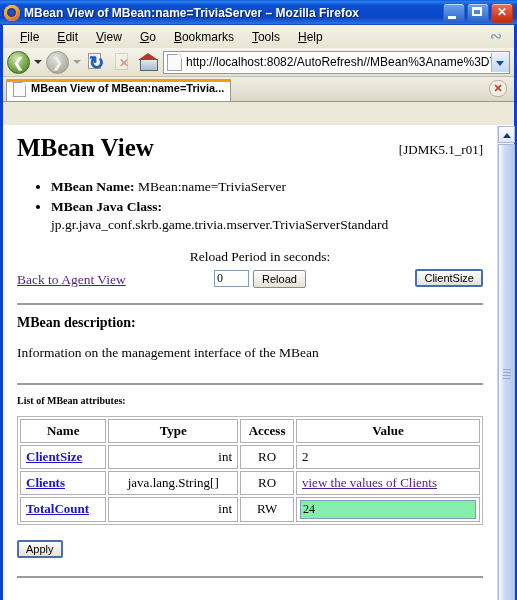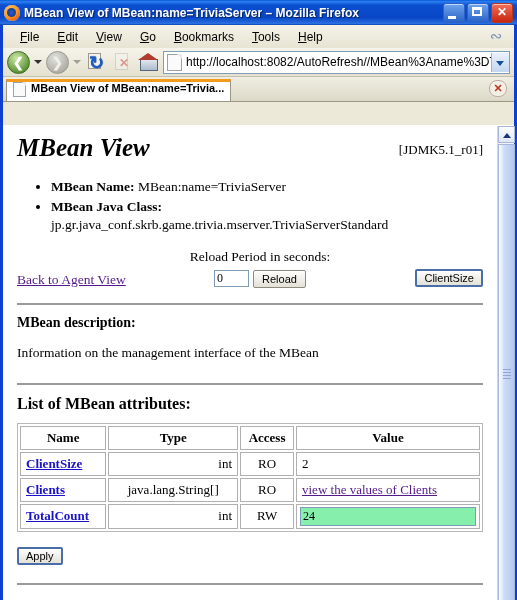--- a/index.html
+++ b/index.html
@@ -159,21 +159,21 @@
     background:#fff;box-sizing:border-box;border-top:1px solid #fff;
   }
   .page{
     position:absolute;left:0;top:0;width:494px;height:497px;overflow:hidden;
     background:#fff;
     font-family:"Liberation Serif",serif;
     color:#000;
     box-sizing:border-box;
     padding:8px 14px 0 14px;
   }
-  .h1{font-size:25px;font-weight:bold;margin:0;display:inline-block;font-style:italic;}
+  .h1{font-size:25px;font-weight:bold;margin:0;display:inline-block;}
   .headrow{display:flex;justify-content:space-between;align-items:flex-start;}
   .jdmk{font-size:13px;margin-top:8px;}
   ul.info{margin:16px 0 0 0;padding-left:34px;}
   ul.info li{font-size:13.5px;margin-bottom:2px;line-height:1.35;}
   .lbl{font-weight:bold;}
   .clsname{font-size:13.5px;margin-left:0px;}
   .ctrlrow{
     position:relative;height:44px;margin-top:14px;
   }
   .agentlink{
@@ -193,21 +193,21 @@
     background:linear-gradient(to bottom,#fdfdfc,#e3e1d7);
     border:1px solid #8d8b7f;border-radius:2px;
     padding:2px 8px;vertical-align:middle;box-shadow:inset 0 1px 0 #fff;
     color:#000;
   }
   .btn.default{border:2px solid #4a6ea8;padding:1px 7px;}
   .unreg{position:absolute;right:0;top:20px;}
   hr.rule{border:none;border-top:2px solid #9a9a9a;margin:10px 0 10px 0;}
   .sect{font-size:14px;font-weight:bold;margin:6px 0 0 0;}
   .desc{font-size:13.5px;margin:14px 0 0 0;}
-  .listttl{font-size:16px;font-weight:bold;margin:6px 0 10px 0;}
+  .listttl{font-size:10px;font-weight:bold;margin:6px 0 10px 0;}
   table.attrs{
     border-collapse:separate;border-spacing:2px;width:466px;
     border:1px solid #b8b8b8;background:#fff;
   }
   table.attrs th,table.attrs td{
     border:1px solid #b0b0b0;font-size:13px;padding:3px 5px;
     font-family:"Liberation Serif",serif;font-weight:normal;
   }
   table.attrs th{text-align:center;font-weight:bold;}
   .c-name{width:88px;}

